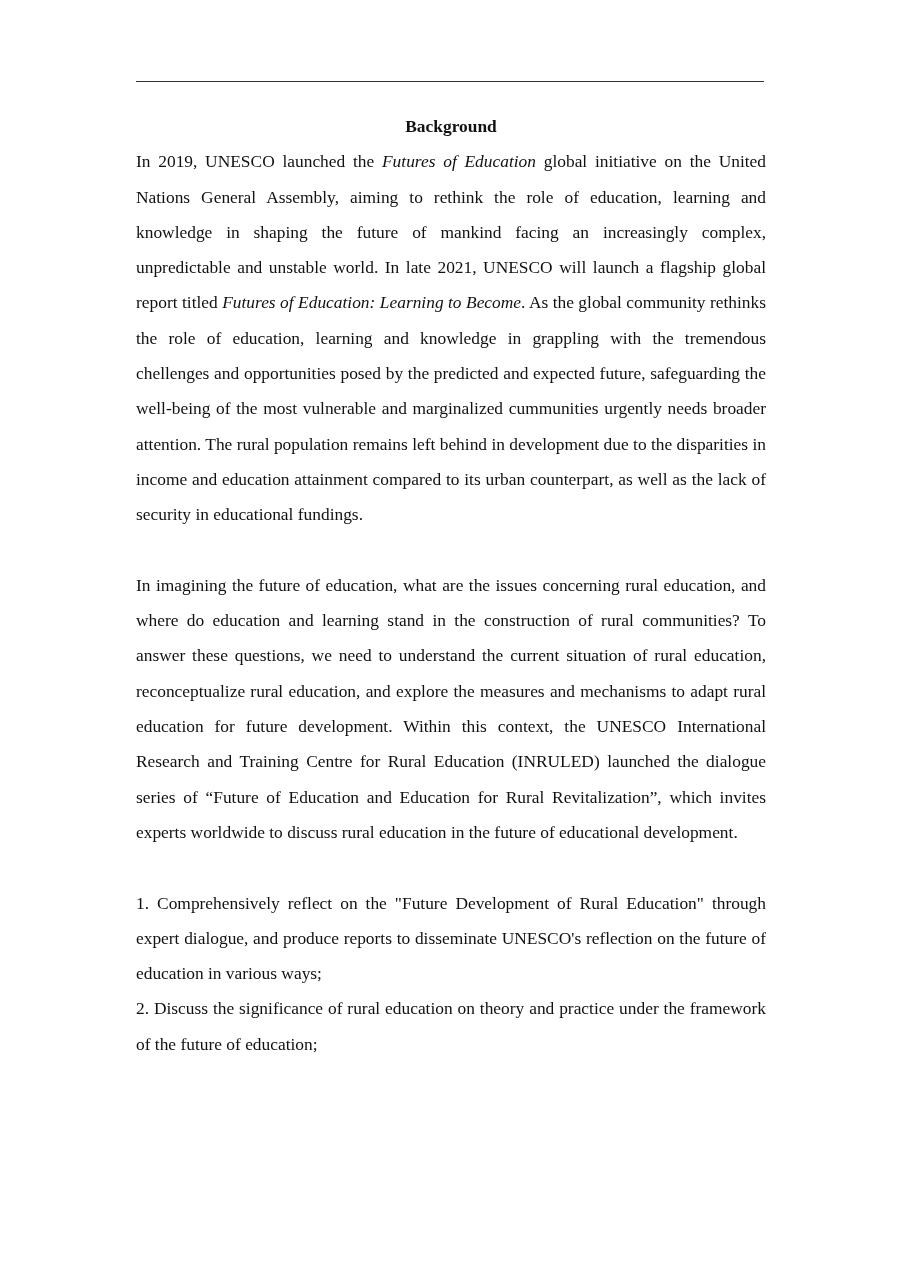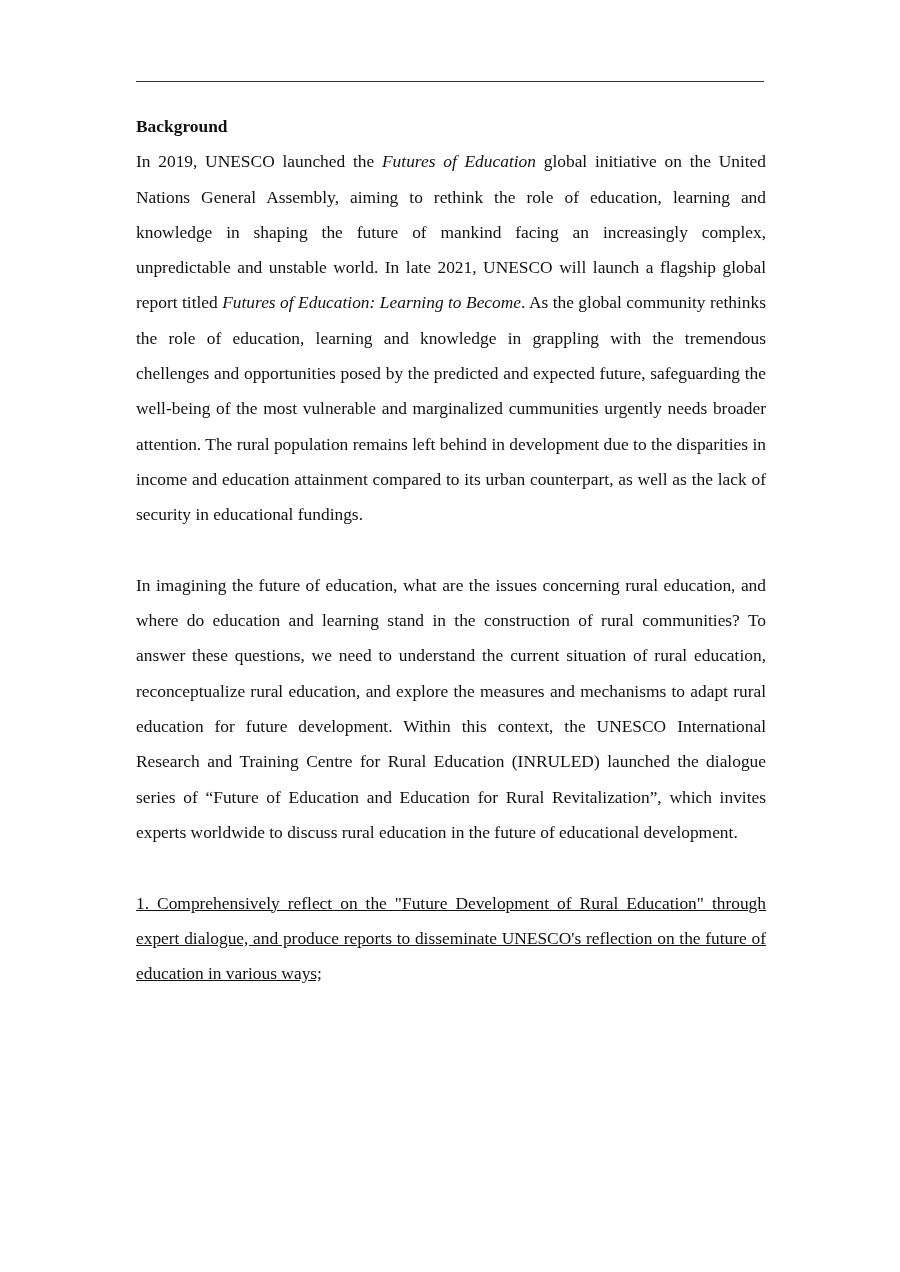--- a/index.html
+++ b/index.html
@@ -37,34 +37,34 @@
       top: 109px;
       width: 630px;
       font-size: 17.4px;
       line-height: 35.3px;
     }
     .section-heading {
       margin: 0;
       font-weight: bold;
       font-size: 17.4px;
       line-height: 35.3px;
+      text-align: center;
     }
     .para {
       margin: 0;
       text-align: justify;
       text-align-last: left;
     }
     .para-gap {
       height: 35.3px;
     }
     .list-item {
       margin: 0;
       text-align: justify;
       text-align-last: left;
-      text-decoration: underline;
     }
     i { }
   </style>
 </head>
 <body>
 
 <div class="page">
   <div class="header-rule"></div>
 
   <div class="content">
@@ -74,14 +74,15 @@
 
     <div class="para-gap"></div>
 
     <p class="para">In imagining the future of education, what are the issues concerning rural education, and where do education and learning stand in the construction of rural communities? To answer these questions, we need to understand the current situation of rural education, reconceptualize rural education, and explore the measures and mechanisms to adapt rural education for future development. Within this context, the UNESCO International Research and Training Centre for Rural Education (INRULED) launched the dialogue series of “Future of Education and Education for Rural Revitalization”, which invites experts worldwide to discuss rural education in the future of educational development.</p>
 
     <div class="para-gap"></div>
 
 
     <p class="list-item">1. Comprehensively reflect on the "Future Development of Rural Education" through expert dialogue, and produce reports to disseminate UNESCO's reflection on the future of education in various ways;</p>
 
+    <p class="list-item">2. Discuss the significance of rural education on theory and practice under the framework of the future of education;</p>
   </div>
 </div>
 
 </body></html>

